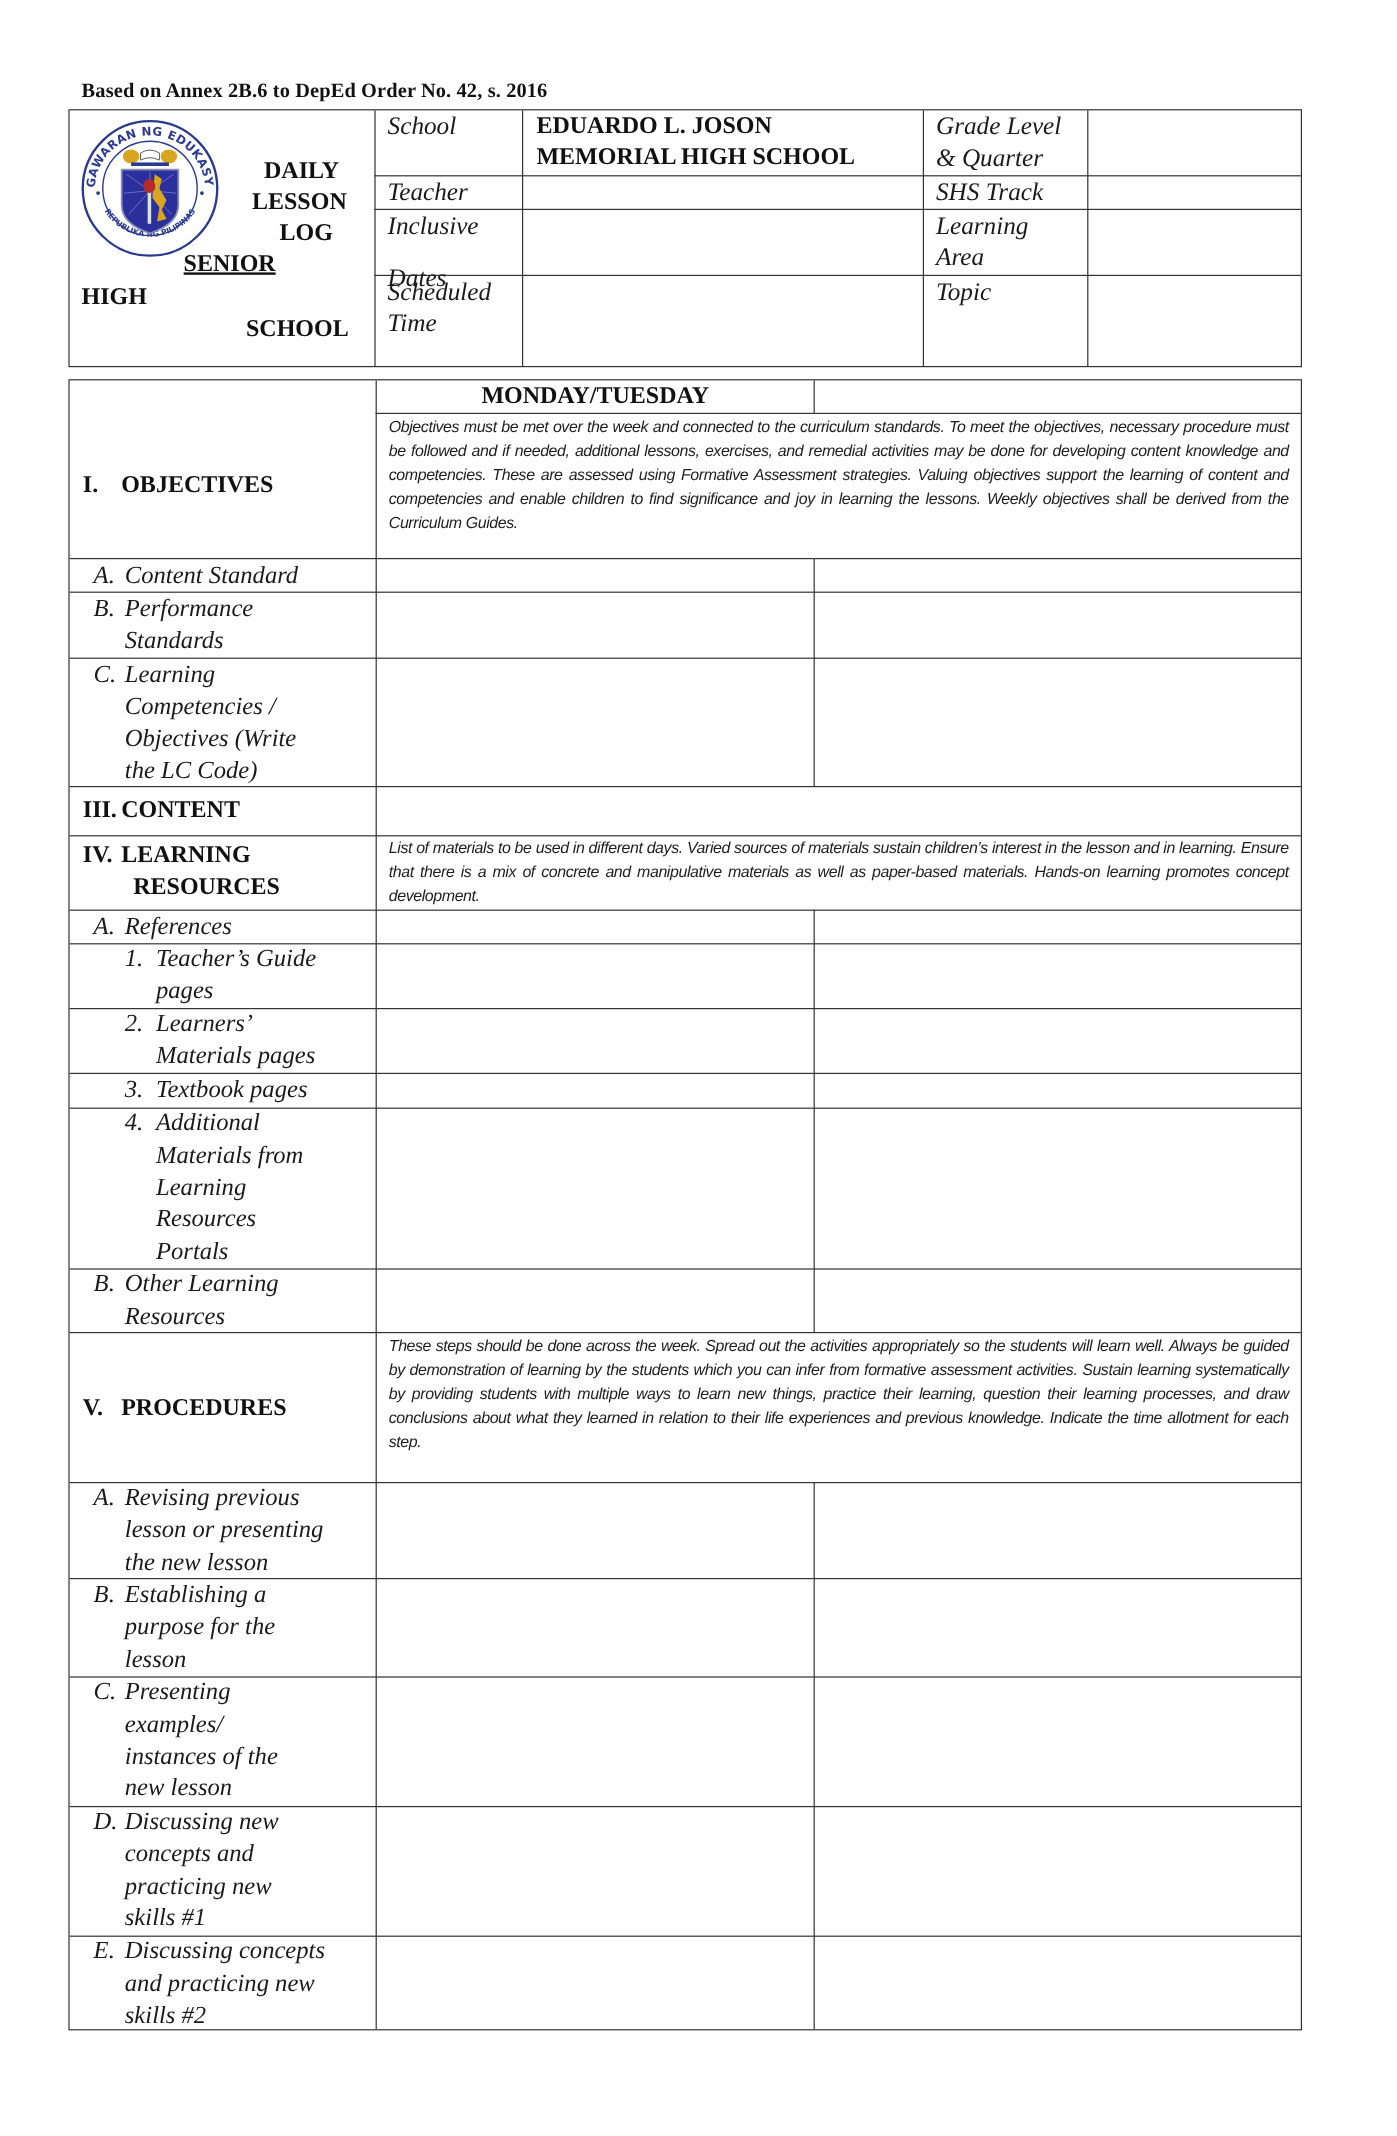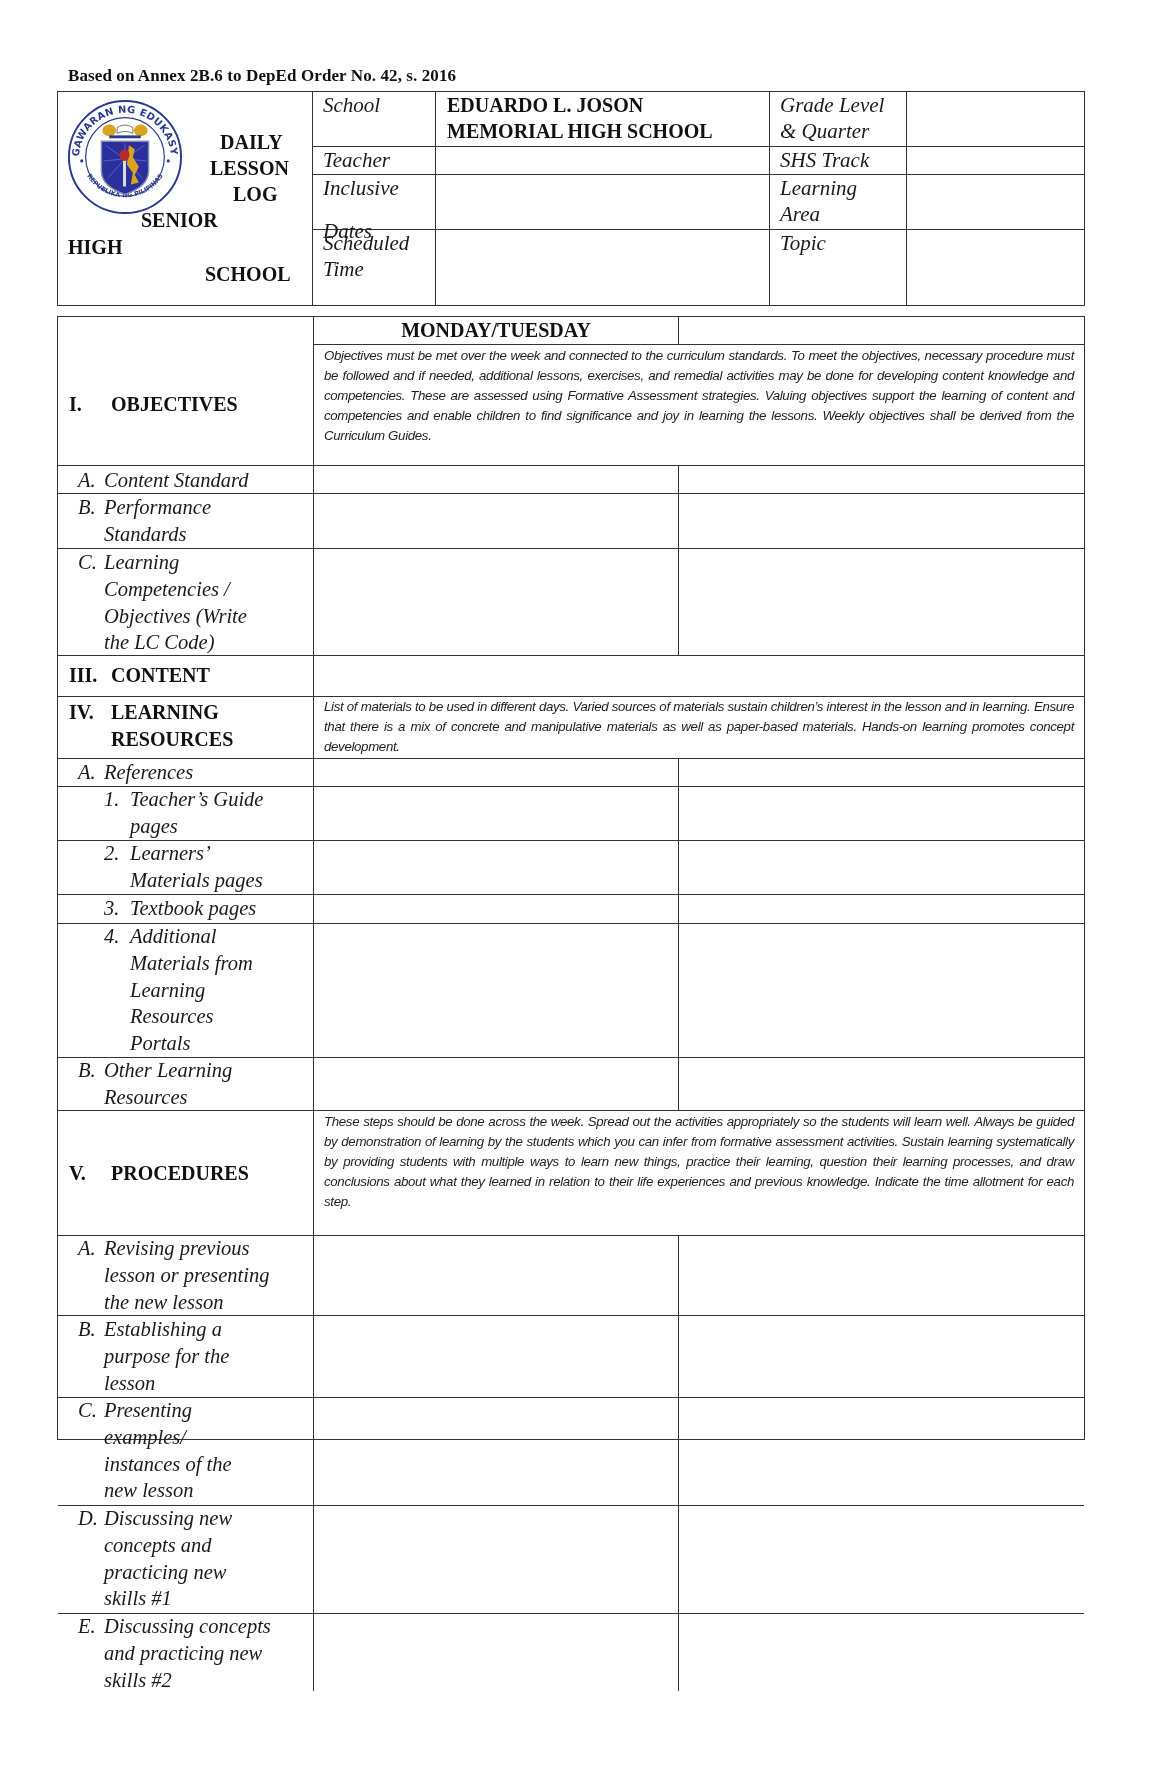--- a/index.html
+++ b/index.html
@@ -10,26 +10,26 @@
 
   
   #hdr { left:57px; top:91px; width:1028px; height:215px; border:1.5px solid #333; box-sizing:border-box; }
   .hline { position:absolute; height:0; border-top:1.3px solid #333; }
   .vline { position:absolute; width:0; border-left:1.3px solid #333; }
   .lbl { position:absolute; font-family:"Liberation Serif",serif; font-style:italic; font-size:21px; line-height:26px; color:#1a1a1a; }
   .bold-val { position:absolute; font-family:"Liberation Serif",serif; font-weight:bold; font-size:20px; line-height:26px; }
   .title-word { position:absolute; font-family:"Liberation Serif",serif; font-weight:bold; font-size:20px; line-height:26px; }
 
   
-  #main { left:57px; top:316px; width:1028px; height:1124px; border:1.5px solid #333; box-sizing:border-box; }
+  #main { left:57px; top:316px; width:1028px; height:1376px; border:1.5px solid #333; box-sizing:border-box; }
   .daycol { position:absolute; font-family:"Liberation Serif",serif; font-weight:bold; font-size:20px; text-align:center; line-height:27px; }
   .desc { position:absolute; font-family:"Liberation Sans",sans-serif; font-style:italic; font-size:13.3px; line-height:20px; text-align:justify; color:#1e1e1e; letter-spacing:-0.35px; }
   .sec { position:absolute; font-family:"Liberation Serif",serif; font-weight:bold; font-size:20px; line-height:26px; }
   .sec .num { position:absolute; left:0; }
-  .sec .txt { position:absolute; left:42px; white-space:nowrap; }
+  .sec .txt { position:absolute; left:32px; white-space:nowrap; }
   .item { position:absolute; font-family:"Liberation Serif",serif; font-style:italic; font-size:20.5px; line-height:26.8px; color:#1a1a1a; }
   .item .mk { position:absolute; left:0; }
   .item .tx { position:absolute; left:26px; white-space:pre-line; width:200px; }
   .cell { position:absolute; }
 
   
   #logo { left:66px; top:98px; width:118px; height:118px; }
 </style>
 </head>
 <body>
@@ -79,21 +79,21 @@
       <line x1="60" y1="62" x2="60" y2="46"></line>
     </g>
     <path d="M64 48 L70 52 L68 60 L74 70 L70 78 L74 86 L66 88 L68 76 L62 68 Z" fill="#d9a520"></path>
     <rect x="58" y="62" width="3" height="28" fill="#dddddd"></rect>
     <ellipse cx="59.5" cy="58" rx="5" ry="6" fill="#b52a2a"></ellipse>
   </svg>
 
   <div class="title-word" style="left:162px;top:37px;font-family:Liberation Serif, serif;">DAILY</div>
   <div class="title-word" style="left:152px;top:63px;">LESSON</div>
   <div class="title-word" style="left:175px;top:89px;">LOG</div>
-  <div class="title-word" style="left:83px;top:115px;">SENIOR</div>
+  <div class="title-word" style="left:95px;top:115px;text-decoration:underline;">SENIOR</div>
   <div class="title-word" style="left:10px;top:142px;">HIGH</div>
   <div class="title-word" style="left:147px;top:169px;">SCHOOL</div>
 
   <div class="lbl" style="left:265px;top:0px;">School</div>
   <div class="bold-val" style="left:389px;top:0px;">EDUARDO L. JOSON</div>
   <div class="bold-val" style="left:389px;top:26px;text-align:center;">MEMORIAL HIGH SCHOOL</div>
 
   <div class="lbl" style="left:265px;top:55px;">Teacher</div>
   <div class="cell" style="left:379px;top:56px;width:330px;height:25px;"></div>
 

